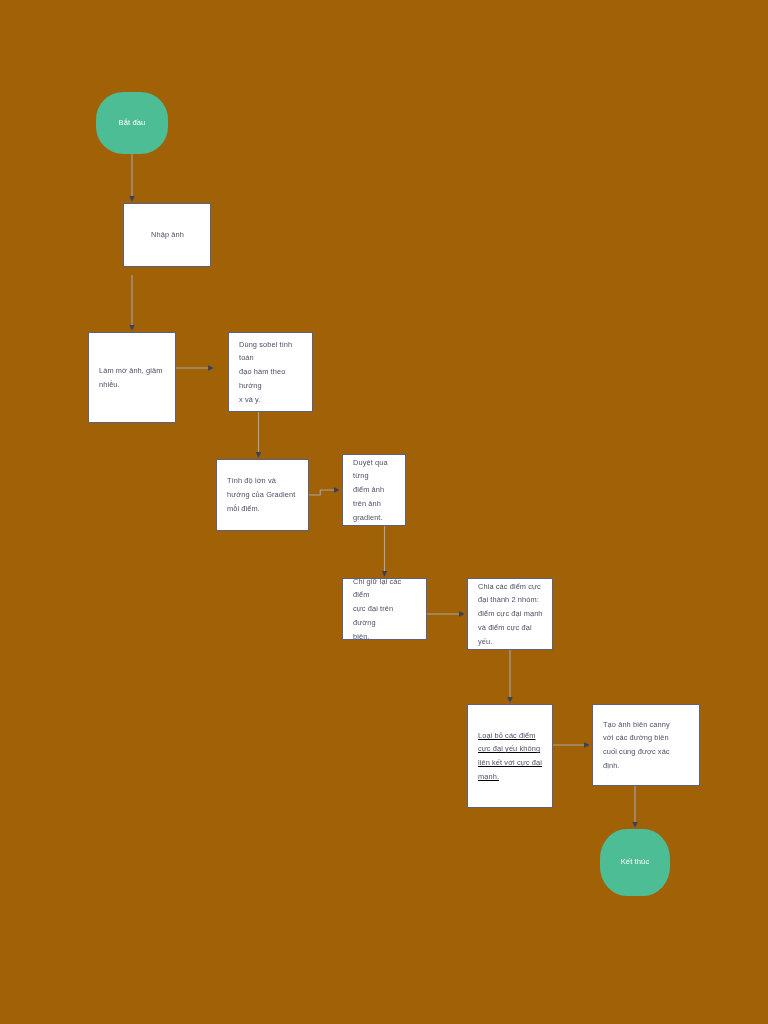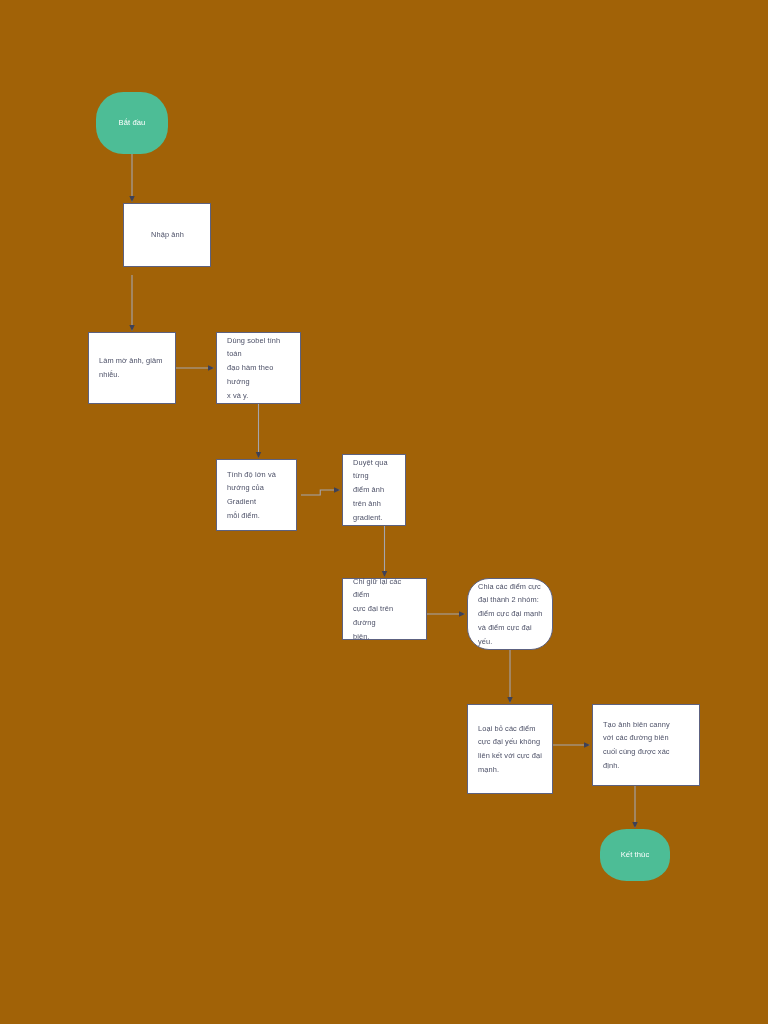--- a/index.html
+++ b/index.html
@@ -87,60 +87,60 @@
       </g>
   </svg>
 
   <div id="nodes-layer">
       <div class="node terminator" style="left: 96px; top: 92px; width: 72px; height: 62px;">
         <div class="node-label">Bắt đầu</div>
       </div>
       <div class="node process" style="left: 88px; top: 203px; width: 88px; height: 64px; margin-left: 35px;">
         <div class="node-label" style="text-align: center; width: 100%;">Nhập ảnh</div>
       </div>
-      <div class="node process" style="left: 88px; top: 332px; width: 88px; height: 72px;">
+      <div class="node process" style="left: 88px; top: 332px; width: 88px; height: 91px;">
         <div class="node-label">Làm mờ ảnh, giảm
 nhiễu.</div>
       </div>
-      <div class="node process" style="left: 216px; top: 332px; width: 85px; height: 72px;">
+      <div class="node process" style="left: 228px; top: 332px; width: 85px; height: 80px;">
         <div class="node-label">Dùng sobel tính toán
 đạo hàm theo hướng
 x và y.</div>
       </div>
-      <div class="node process" style="left: 216px; top: 459px; width: 81px; height: 72px;">
+      <div class="node process" style="left: 216px; top: 459px; width: 93px; height: 72px;">
         <div class="node-label">Tính độ lớn và
 hướng của Gradient
 mỗi điểm.</div>
       </div>
       <div class="node process" style="left: 342px; top: 454px; width: 64px; height: 72px;">
         <div class="node-label">Duyệt qua từng
 điểm ảnh trên ảnh
 gradient.</div>
       </div>
       <div class="node process" style="left: 342px; top: 578px; width: 85px; height: 62px;">
         <div class="node-label">Chỉ giữ lại các điểm
 cực đại trên đường
 biên.</div>
       </div>
-      <div class="node process" style="left: 467px; top: 578px; width: 86px; height: 72px; border-radius: 22px;">
+      <div class="node process" style="left: 467px; top: 578px; width: 86px; height: 72px;">
         <div class="node-label">Chia các điểm cực
 đại thành 2 nhóm:
 điểm cực đại mạnh
 và điểm cực đại yếu.</div>
       </div>
-      <div class="node process" style="left: 467px; top: 704px; width: 86px; height: 90px;">
+      <div class="node process" style="left: 467px; top: 704px; width: 86px; height: 104px; text-decoration: underline;">
         <div class="node-label">Loại bỏ các điểm
 cực đại yếu không
 liên kết với cực đại
 mạnh.</div>
       </div>
       <div class="node process" style="left: 592px; top: 704px; width: 108px; height: 82px;">
         <div class="node-label">Tạo ảnh biên canny
 với các đường biên
 cuối cùng được xác
 định.</div>
       </div>
-      <div class="node terminator" style="left: 600px; top: 829px; width: 70px; height: 52px;">
+      <div class="node terminator" style="left: 600px; top: 829px; width: 70px; height: 67px;">
         <div class="node-label">Kết thúc</div>
       </div>
     </div>
 
 </div>
 
 </body></html>

